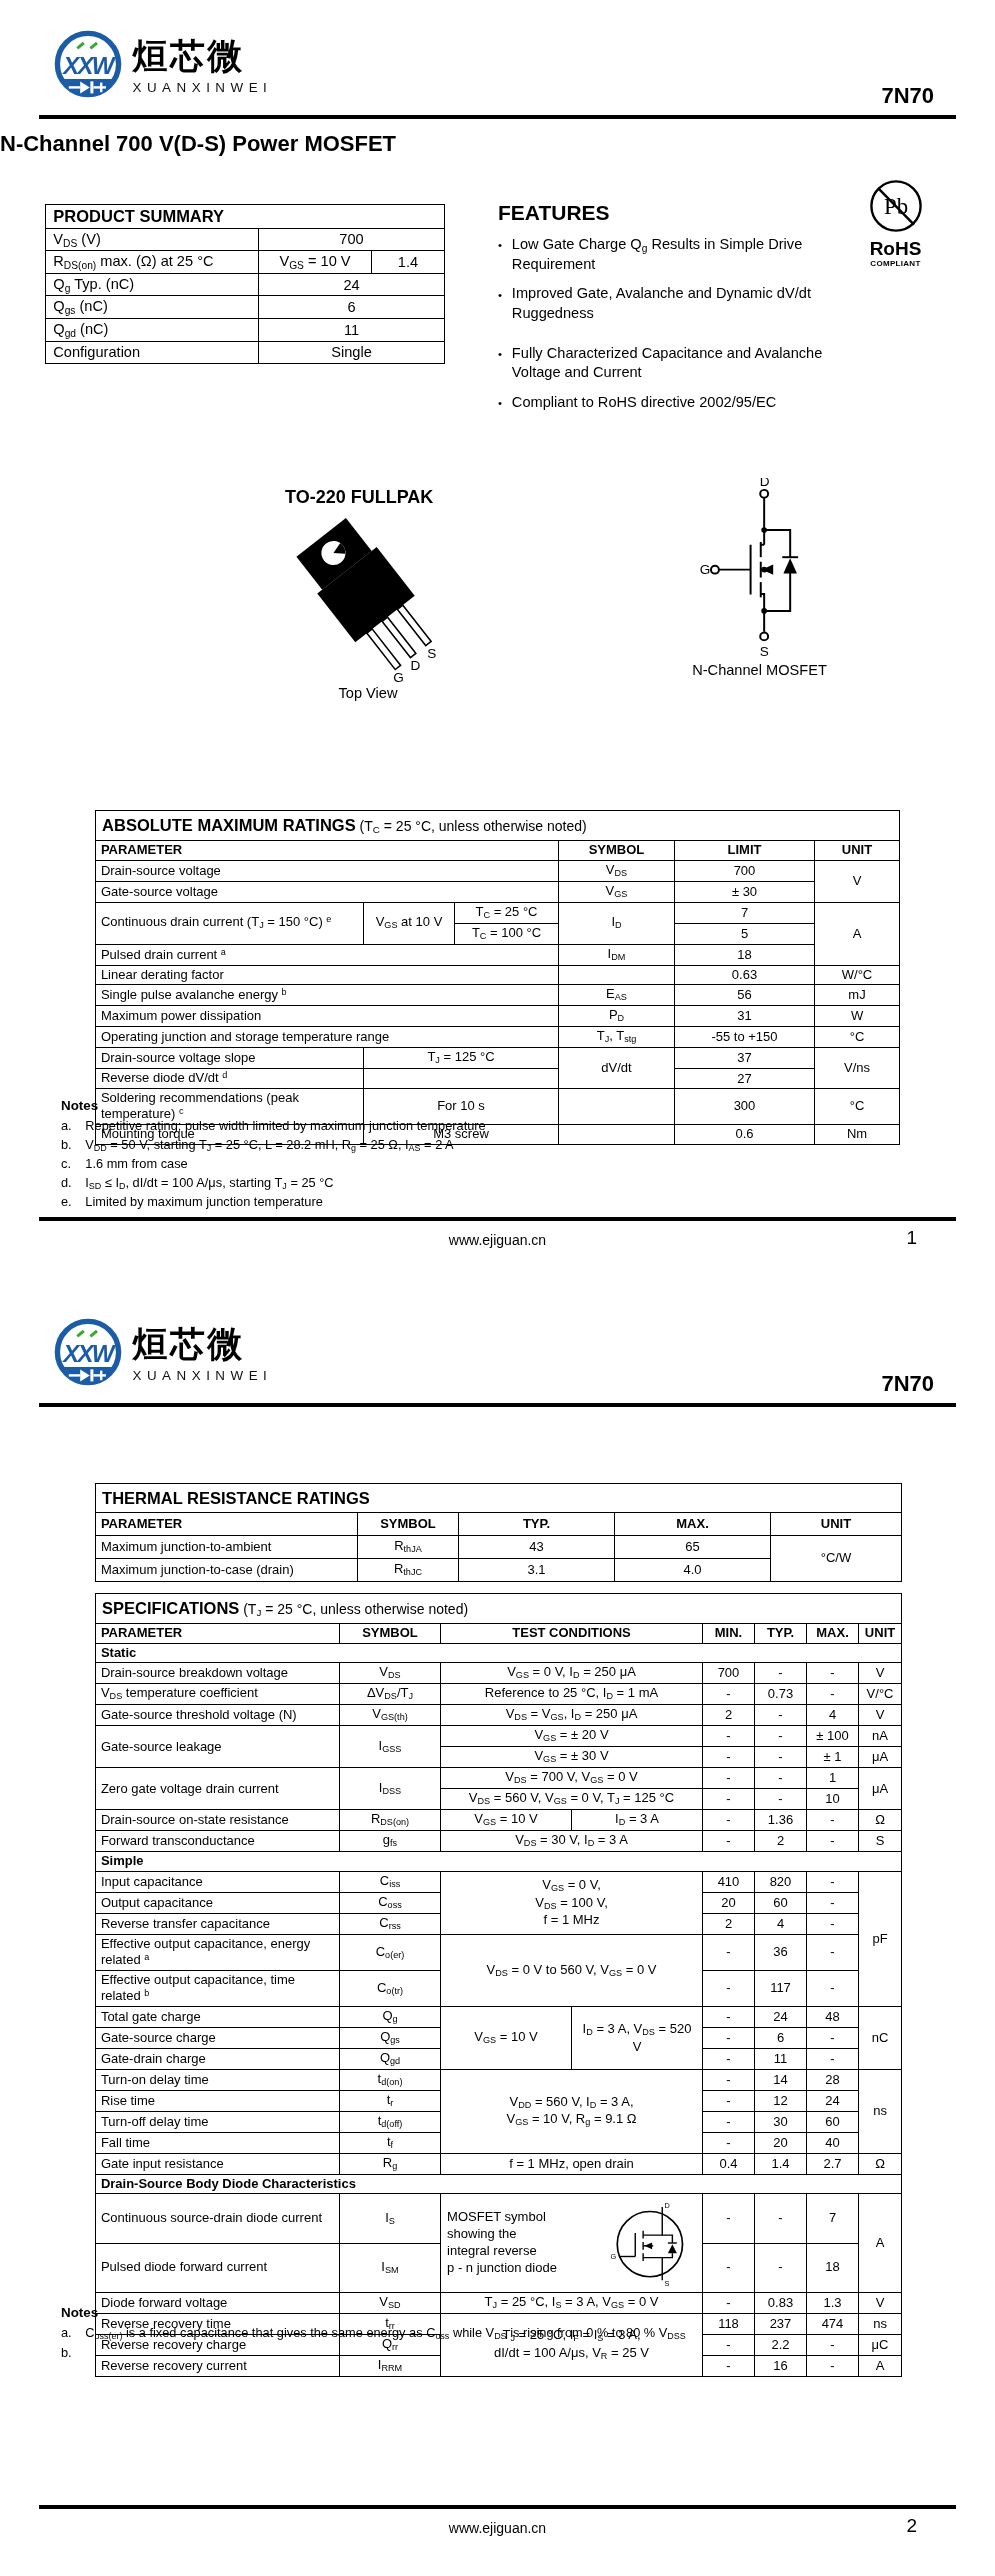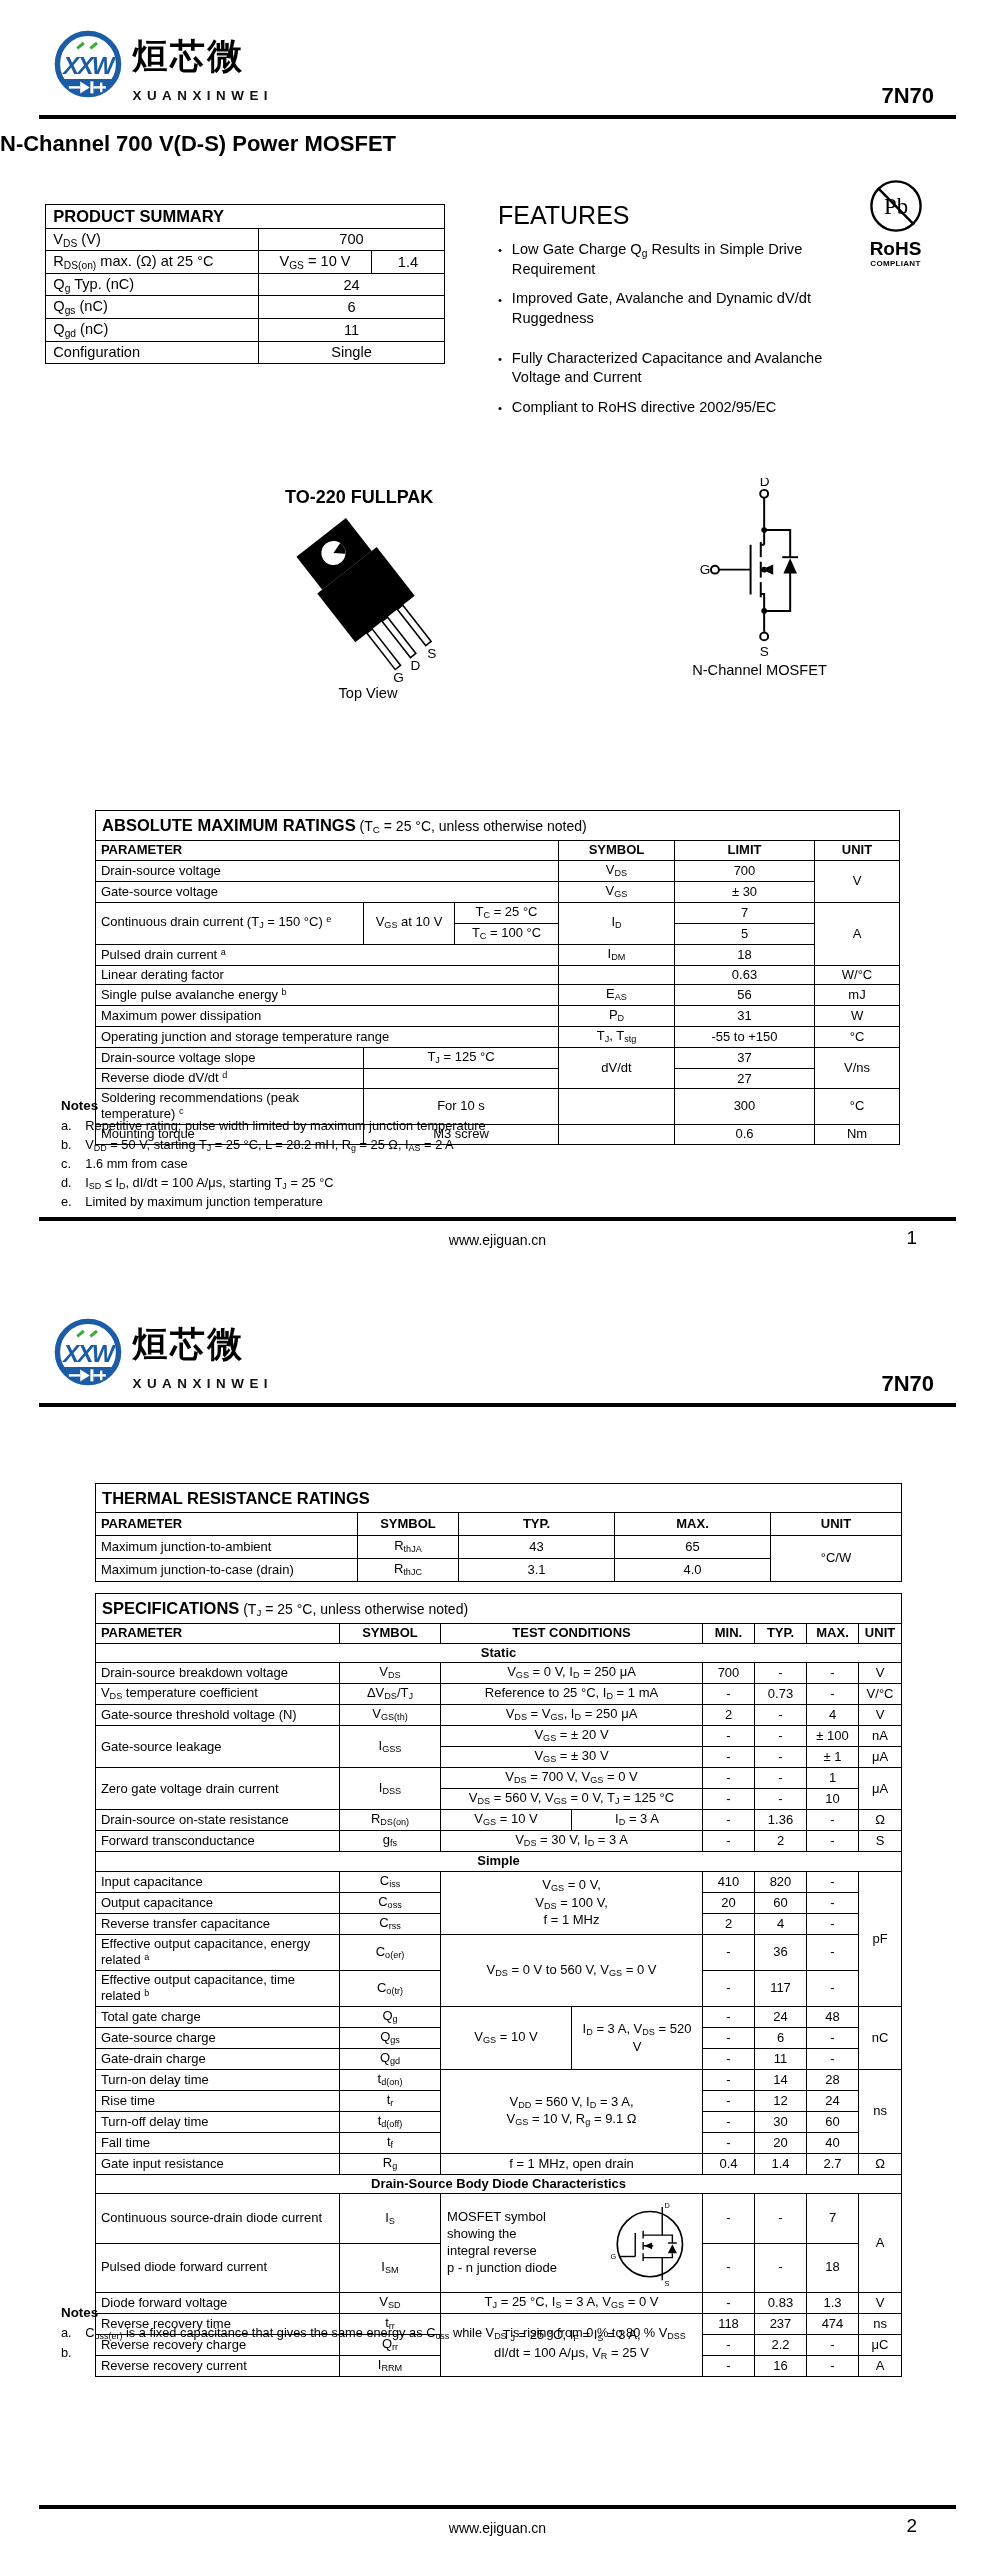--- a/index.html
+++ b/index.html
@@ -8,34 +8,34 @@
   body{position:relative;height:2576px}
   .page{position:absolute;left:0;width:995px;height:1288px;background:#fff;overflow:hidden}
   #page1{top:0}
   #page2{top:1288px}
 
   
   .logo{position:absolute;left:52px;top:28px;display:flex;align-items:flex-start}
   .logo svg{width:72px;height:72px;flex:none}
   .wordmark{margin-left:8.5px;padding-top:9.8px}
   .wordmark .cn{font-size:35px;font-weight:bold;letter-spacing:2.4px;line-height:1.05}
-  .wordmark .en{font-size:13.4px;letter-spacing:5.5px;margin-top:13px;color:#111;font-weight:bold}
+  .wordmark .en{font-size:13.4px;letter-spacing:5.5px;margin-top:5px;color:#111;font-weight:normal}
   .part-number{position:absolute;right:61px;top:83px;font-size:22px;font-weight:bold}
   .header-rule{position:absolute;left:39px;right:39px;top:115px;height:4.3px;background:#000}
   .doc-title{position:absolute;left:0;width:100%;top:131px;text-align:left;font-size:22px;font-weight:bold}
 
   
   .ps-table{position:absolute;left:45px;top:204px;width:399px;border:1.8px solid #000;border-collapse:collapse;table-layout:fixed;font-size:14.6px}
   .ps-table td{border:1.2px solid #000;padding:1.8px 7.3px;height:22.6px;vertical-align:middle}
   .ps-table td.c{text-align:center}
   .ps-title td{font-size:16.5px;font-weight:bold;border-bottom:1.8px solid #000}
 
   
   .features{position:absolute;left:498px;top:201px;width:357px}
-  .features h3{font-size:25px;font-weight:normal;margin-bottom:9.8px}
+  .features h3{font-size:21px;font-weight:bold;margin-bottom:9.8px}
   .feat{display:flex;gap:9.8px;font-size:14.6px;line-height:1.32;margin-bottom:10.4px}
   .feat .bullet{font-size:11.6px;padding-top:2.4px;flex:none}
 
   
   .rohs{position:absolute;left:848px;top:176px;width:95px;text-align:center}
   .rohs svg{width:60px;height:60px}
   .rohs .r1{font-size:19px;font-weight:bold;line-height:1.05;margin-top:1.2px}
   .rohs .r2{font-size:8px;font-weight:bold;letter-spacing:0.3px}
 
   
@@ -45,21 +45,21 @@
   .sym-svg{position:absolute;left:694px;top:478px;width:129px;height:181px}
   .sym-caption{position:absolute;left:671px;top:662px;width:177px;text-align:center;font-size:14.6px}
 
   
   .dt{border:1.8px solid #000;border-collapse:collapse;table-layout:fixed;font-size:13px}
   .dt td{border:1.2px solid #000;padding:1.2px 4.9px;text-align:center;vertical-align:middle;line-height:1.25;height:18.3px}
   .dt td.l{text-align:left}
   .dt .ttl td{font-size:16.5px;font-weight:bold;padding:3.7px 6.1px;text-align:left;border-bottom:1.8px solid #000}
   .dt .ttl .rest{font-weight:normal;font-size:14px}
   .dt .hdr td{font-weight:bold}
-  .dt .sec td{font-weight:bold;text-align:center}
+  .dt .sec td{font-weight:bold;text-align:left}
   #abs-table{position:absolute;left:95px;top:810px;width:805px}
   #thermal-table{position:absolute;left:95px;top:195px;width:805px}
   #thermal-table td{height:23px}
   #spec-table{position:absolute;left:95px;top:305px;width:805px}
 
   .condflex{display:flex;align-items:center;justify-content:space-between;gap:3.7px;padding:2.4px 1.2px}
   .condflex .ctext{text-align:left;line-height:1.3}
   .condflex svg{width:90px;height:90px;flex:none}
 
   

